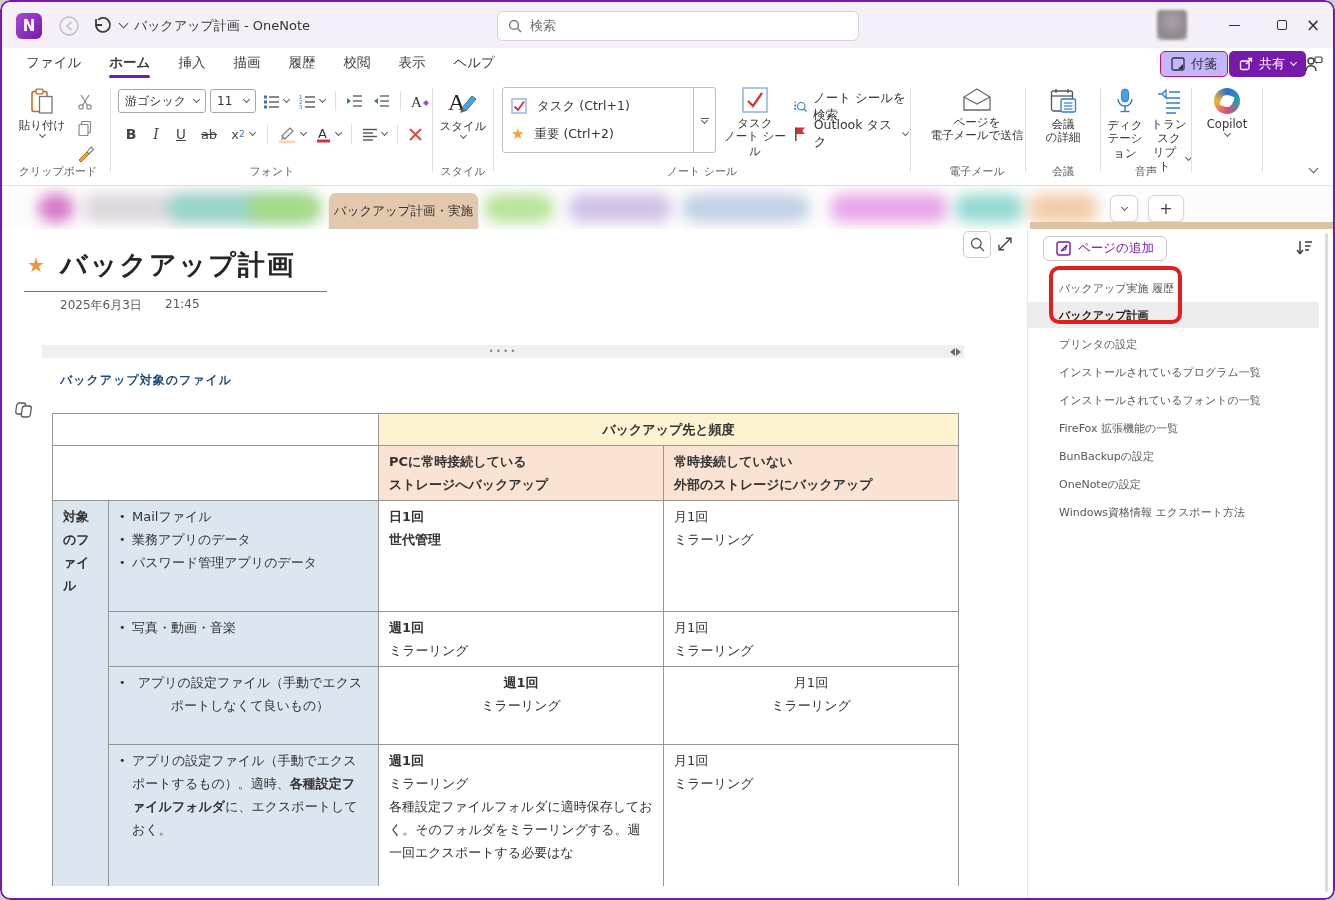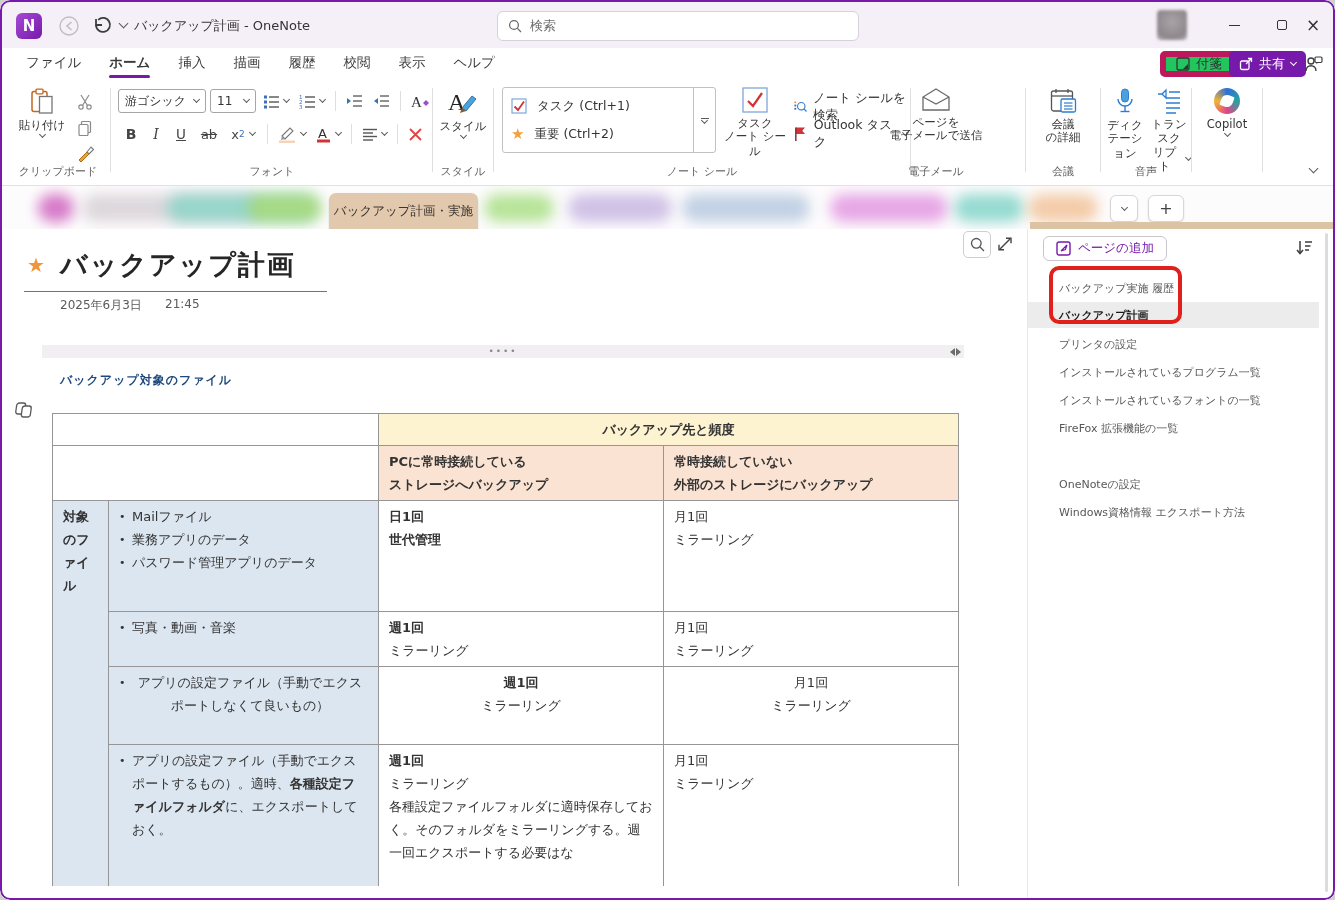--- a/index.html
+++ b/index.html
@@ -22,21 +22,21 @@
             background:radial-gradient(circle at 50% 40%, #a9a2a6, #8d878b 70%, #b9b3b7); filter:blur(1.5px); }
   .winbtn { position:absolute; top:0; width:44px; height:46px; display:flex; align-items:center; justify-content:center; color:#333; }
 
   
   .ribbontabs { position:absolute; top:48px; left:2px; right:2px; height:32px; background:#fff; }
   .rtab { position:relative; float:left; margin:0 2px; padding:6px 12px 8px; font-size:13.5px; color:#3b3b3b; }
   .rtab.active { font-weight:bold; }
   .rtab.active::after { content:""; position:absolute; left:12px; right:12px; bottom:2px; height:3px; border-radius:2px; background:#7719aa; }
   .pillbtn { position:absolute; top:3px; height:26px; border-radius:5px; display:flex; align-items:center; gap:6px;
              padding:0 10px; font-size:13px; }
-  .pill-outline { border:6px solid #be185d; background:#22c55e; color:#333; }
+  .pill-outline { border:1px solid #be185d; background:#c4b5fd; color:#333; }
   .pill-purple { background:#7719aa; color:#fff; }
 
   
   .ribbon { position:absolute; top:80px; left:2px; right:2px; height:106px; background:#fff; border-bottom:1px solid #e4e1e6; }
   .rgroup { position:absolute; top:0; height:100%; }
   .gdiv { position:absolute; top:8px; width:1px; height:84px; background:#e1dfdd; }
   .glabel { position:absolute; bottom:6px; left:0; right:0; text-align:center; font-size:11px; color:#616161; white-space:nowrap; }
   .bigbtn { display:flex; flex-direction:column; align-items:center; gap:3px; font-size:11.5px; color:#333; text-align:center; line-height:1.25; }
   .chev { display:inline-block; width:7px; height:7px; border-right:1.6px solid #5a5a5a; border-bottom:1.6px solid #5a5a5a; transform:rotate(45deg); margin-top:-3px; }
   .chev.sm { width:5px; height:5px; }
@@ -366,21 +366,21 @@
             <path d="M2 1 h10 l-3 3.5 3 3.5 h-10 Z" fill="#d13438"></path>
             <line x1="2" y1="1" x2="2" y2="15.5" stroke="#8c2a2d" stroke-width="1.6"></line>
           </svg>
         <span>Outlook タスク</span>
         <span class="chev sm"></span>
       </div>
       <div class="glabel">ノート シール</div>
     </div>
     <div class="gdiv" style="left:908px;"></div>
 
-    <div class="rgroup" style="left:879px;width:110px;">
+    <div class="rgroup" style="left:920px;width:110px;">
       <div class="abs bigbtn" style="left:4px;top:8px;width:102px;">
         <svg width="30" height="24" viewBox="0 0 30 24">
             <path d="M15 1 L28 9 v13 H2 V9 Z" fill="#fff" stroke="#6a6a6a" stroke-width="1.3"></path>
             <path d="M2 9 L15 16 L28 9" fill="none" stroke="#6a6a6a" stroke-width="1.3"></path>
           </svg>
         <span>ページを</span>
         <span style="margin-top:-4px;">電子メールで送信</span>
       </div>
       <div class="glabel">電子メール</div>
     </div>
@@ -606,20 +606,21 @@
           <line x1="10" y1="11" x2="14" y2="11" stroke="#3d3d3d" stroke-width="1.5"></line>
         </svg>
     </div>
 
     <div class="pitem" style="top:46px;">バックアップ実施 履歴</div>
     <div class="pitem selected" style="top:73px;">バックアップ計画</div>
     <div class="pitem" style="top:102px;">プリンタの設定</div>
     <div class="pitem" style="top:130px;">インストールされているプログラム一覧</div>
     <div class="pitem" style="top:158px;">インストールされているフォントの一覧</div>
     <div class="pitem" style="top:186px;">FireFox 拡張機能の一覧</div>
+    <div class="pitem" style="top:214px;">BunBackupの設定</div>
     <div class="pitem" style="top:270px;">Windows資格情報 エクスポート方法</div>
     <div class="pitem" style="top:242px;">OneNoteの設定</div>
 
     <div class="redbox"></div>
     <div class="panelscroll"></div>
   </div>
 
   <div class="frame"></div>
 </div>
 

